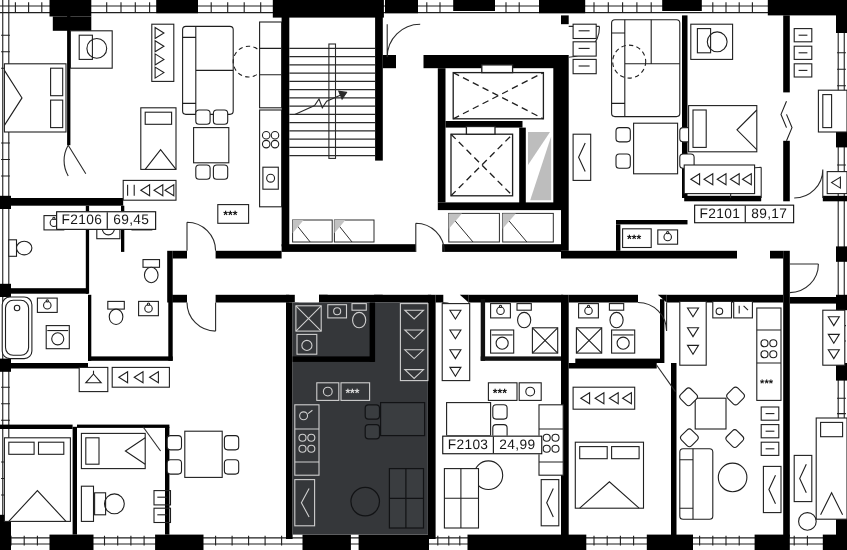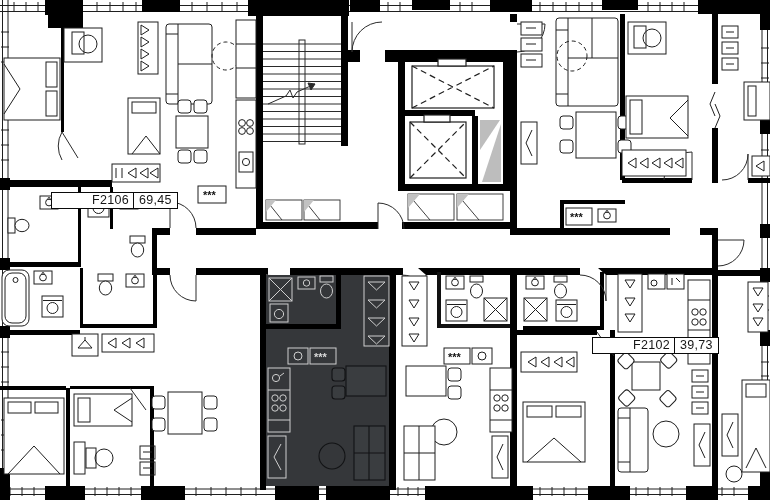--- a/index.html
+++ b/index.html
@@ -2,21 +2,21 @@
 <html><head>
 <meta charset="utf-8">
 <style>
   html,body{margin:0;padding:0;background:#fff;}
   #stage{position:relative;width:770px;height:500px;background:#fff;overflow:hidden;
          font-family:"Liberation Sans",sans-serif;}
   #plan-svg{position:absolute;left:0;top:0;}
   .unit-label{position:absolute;display:flex;align-items:stretch;background:#fff;
     border:1.6px solid #0a0a0a;height:15px;line-height:15px;font-size:12.5px;
     color:#161616;letter-spacing:.3px;white-space:nowrap;z-index:5;cursor:pointer;}
-  .unit-label .uid{padding:0 4px;border-right:1.6px solid #0a0a0a;margin-left:36px;}
+  .unit-label .uid{padding:0 4px;border-right:1.6px solid #0a0a0a;}
   .unit-label .uarea{padding:0 5px;text-align:center;}
 </style>
 </head>
 <body>
 
 <div id="stage">
 <svg id="plan-svg" width="770" height="500" viewBox="0 0 770 500">
 
   <g stroke="#1f1f1f" stroke-width="1" fill="none">
 
@@ -633,21 +633,25 @@
   </g>
 
   <g fill="#000">
     <polygon points="290,268 298,268 290,275"></polygon>
     <polygon points="426,268 418,268 426,275"></polygon>
     <polygon points="606,268 598,268 606,275"></polygon>
     <polygon points="340,268 348,268 344,274"></polygon>
   </g>
 </svg>
 
-  <div class="unit-label" style="left:592px;top:337px">
-    <span class="uid">F2102</span>
-    <span class="uarea">39,73</span>
+  <div class="unit-label" style="left:631px;top:186px">
+    <span class="uid">F2101</span>
+    <span class="uarea">89,17</span>
+  </div>
+  <div class="unit-label" style="left:402px;top:396px">
+    <span class="uid">F2103</span>
+    <span class="uarea">24,99</span>
   </div>
   <div class="unit-label" style="left:51px;top:192px">
     <span class="uid">F2106</span>
     <span class="uarea">69,45</span>
   </div>
 </div>
 
 </body></html>

